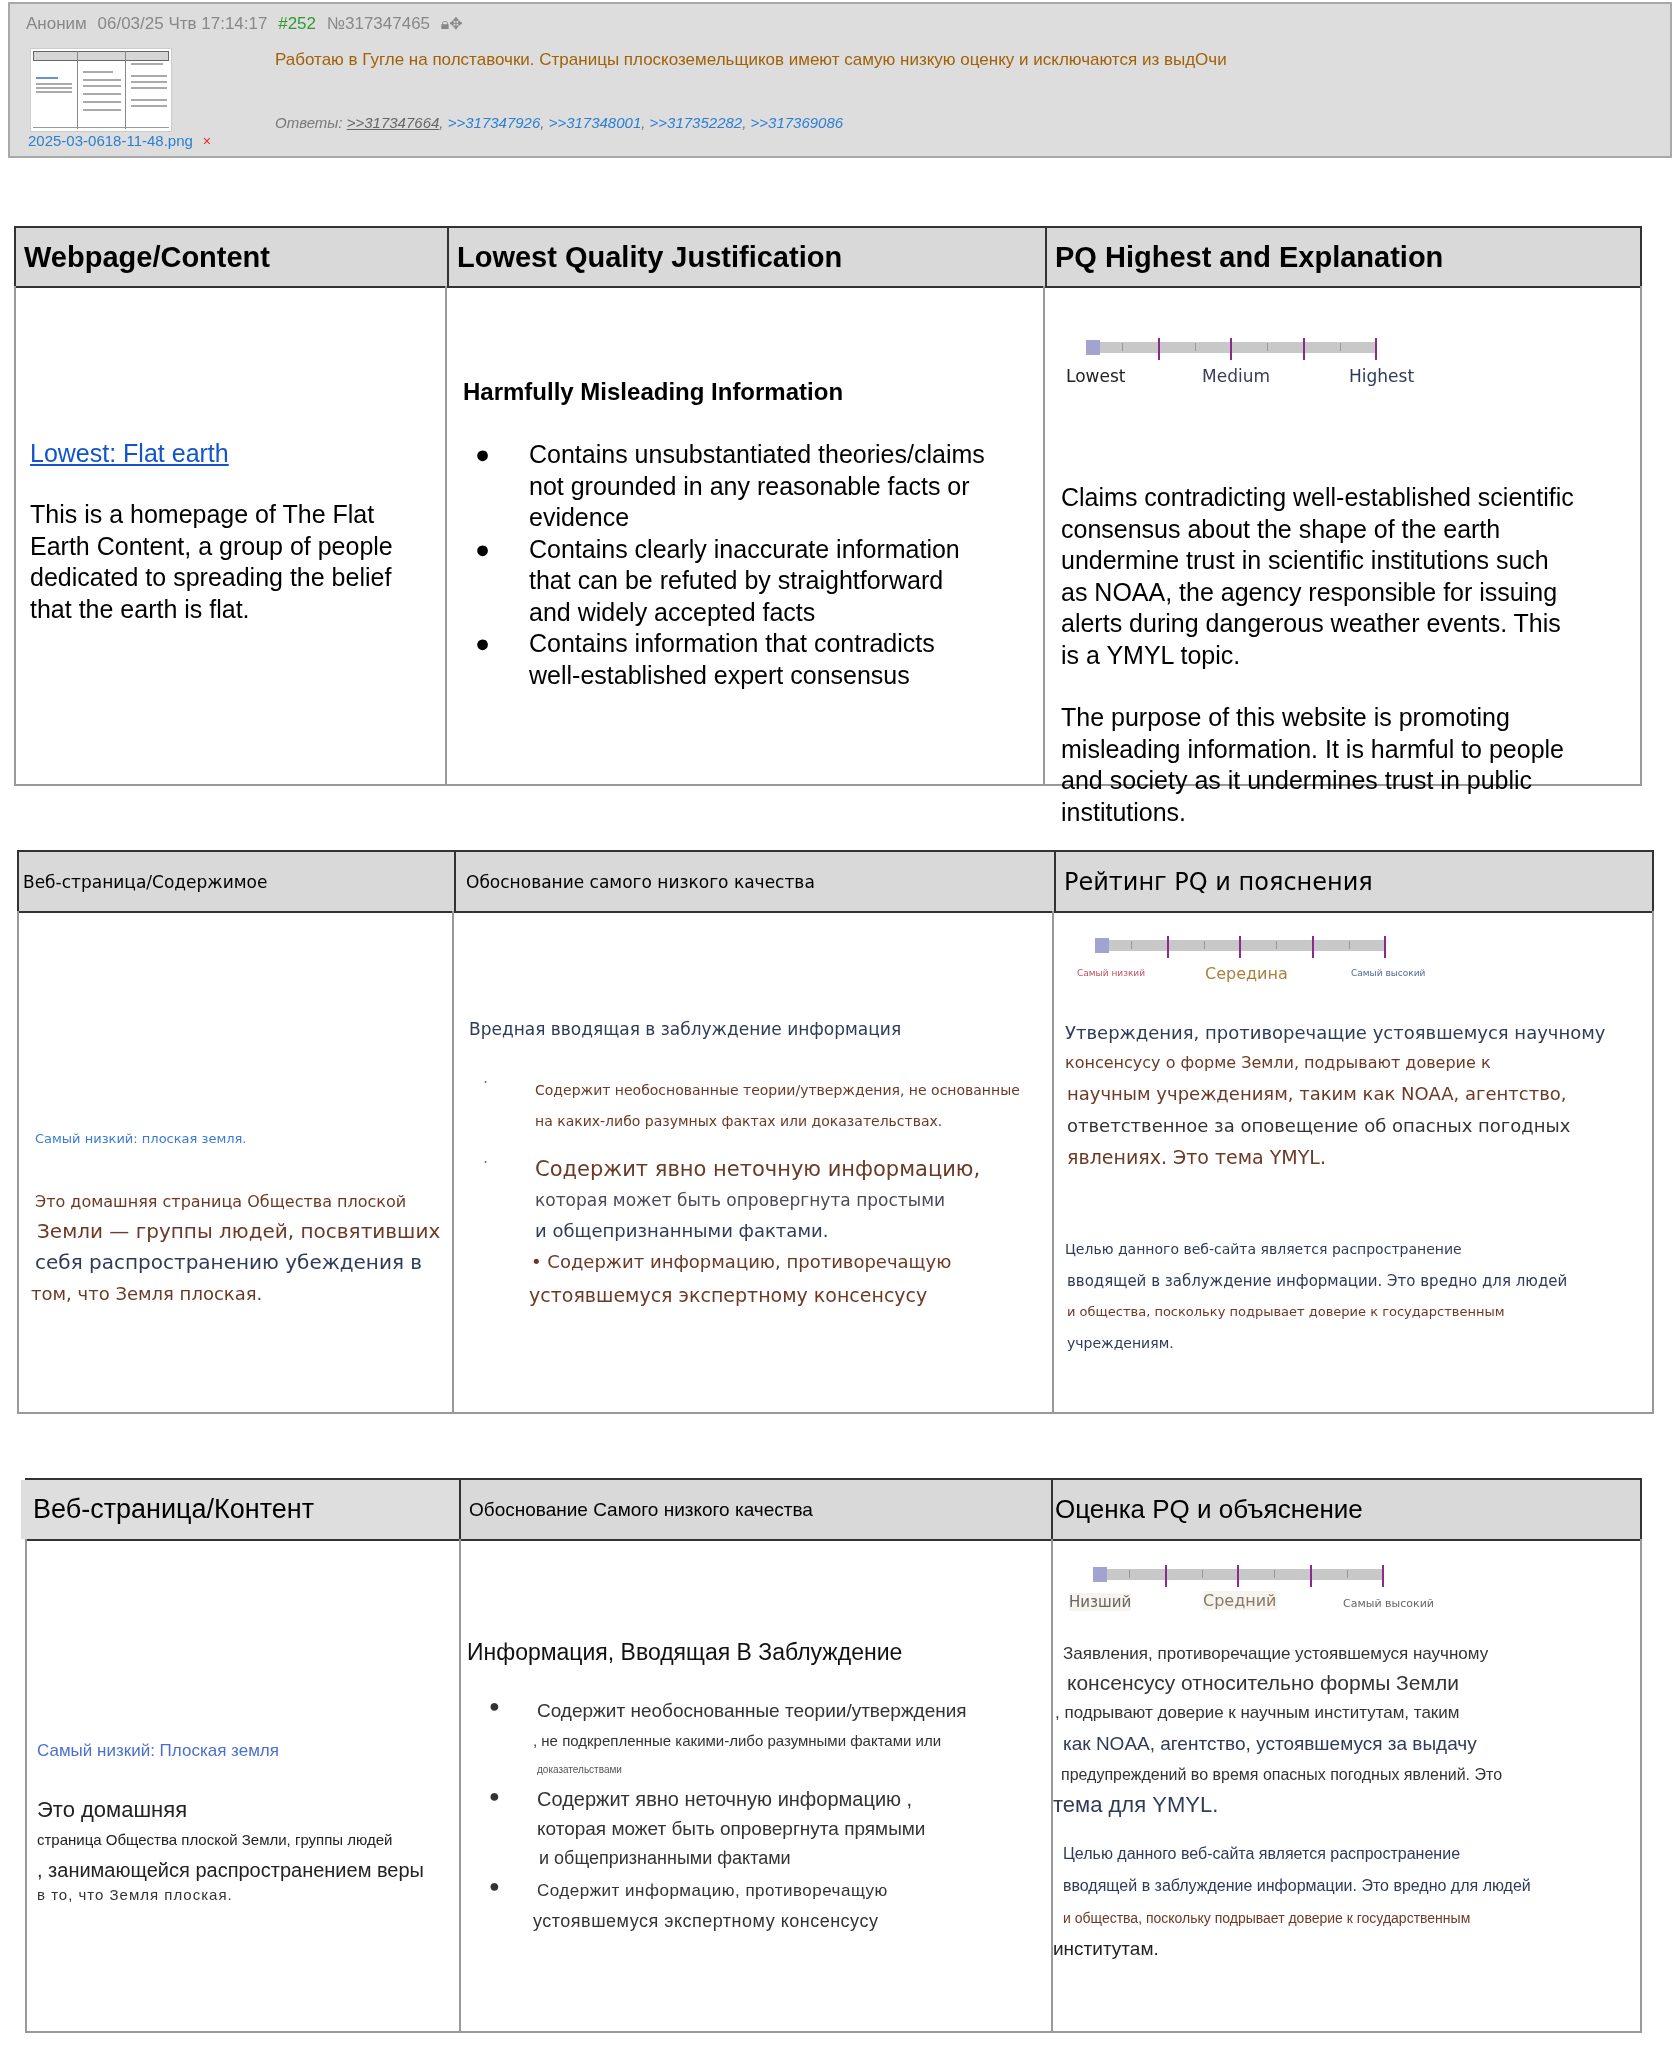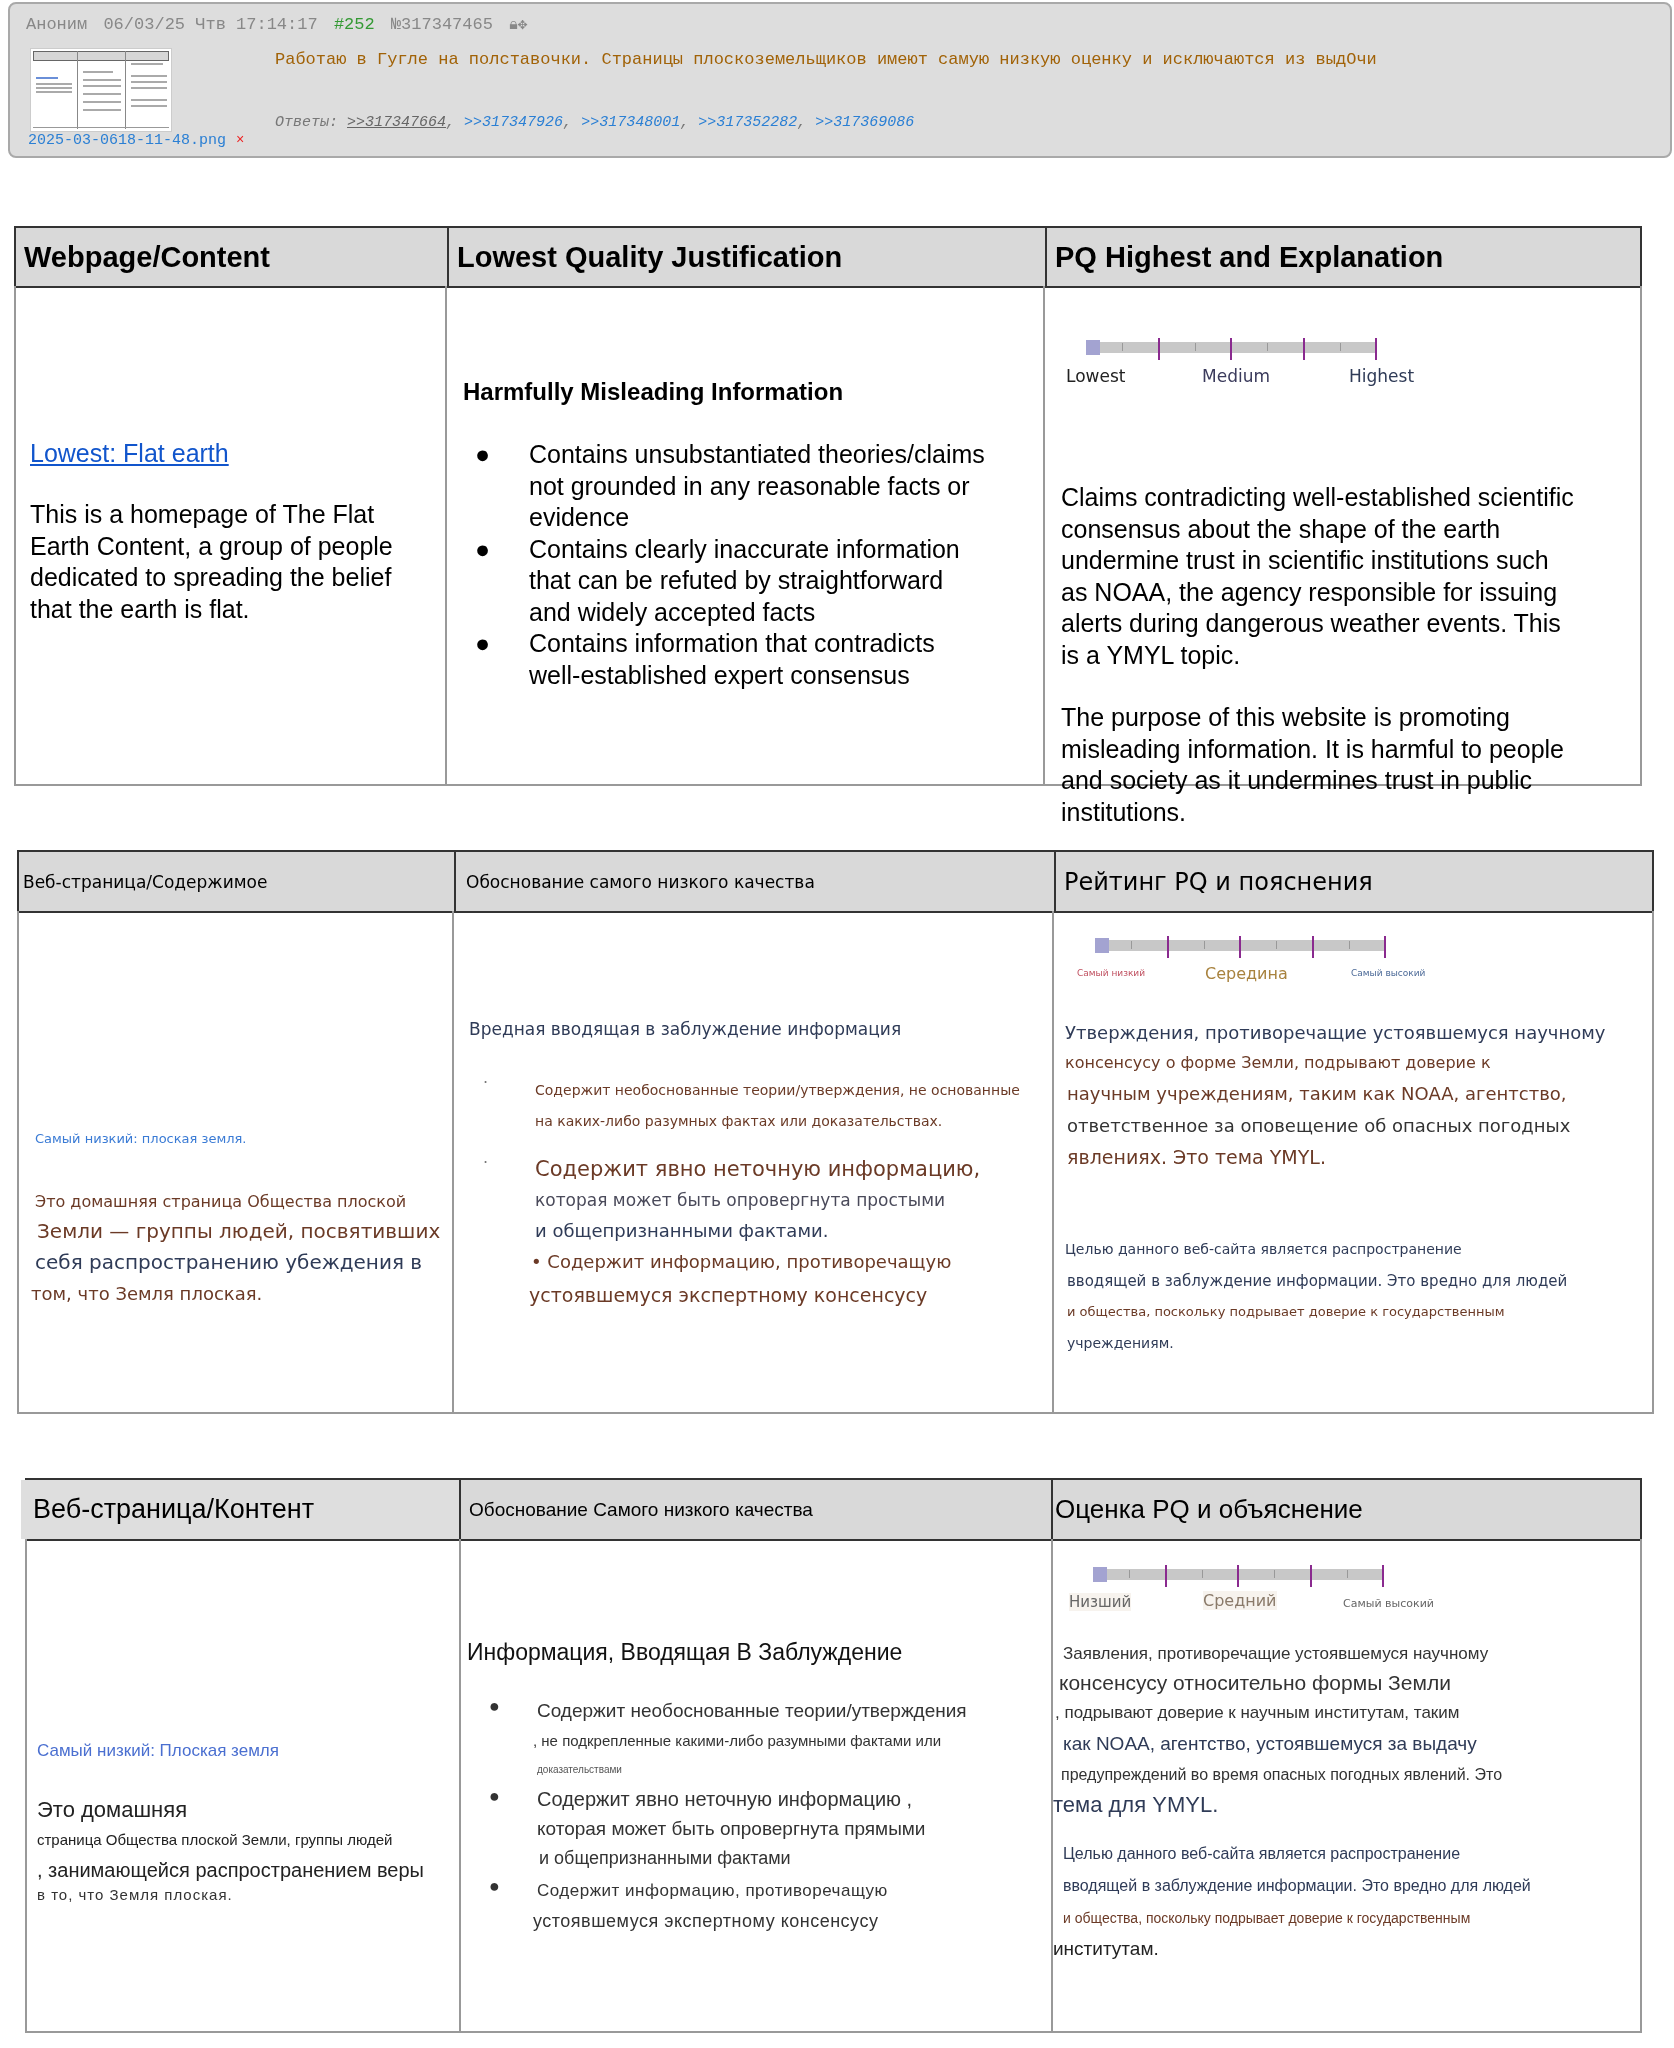--- a/index.html
+++ b/index.html
@@ -1,19 +1,19 @@
 <!DOCTYPE html>
 <html><head>
 <meta charset="utf-8">
 <style>
   html, body { margin:0; padding:0; }
   body { width:1674px; height:2048px; background:#ffffff; position:relative; overflow:hidden; font-family:"Liberation Sans", sans-serif; }
 
   
-  .post { position:absolute; left:8px; top:2px; width:1664px; height:156px; background:#dddddd; border:2px solid #a9a9a9; border-radius:8px; box-sizing:border-box; font-family:Liberation Mono, monospace; }
+  .post { position:absolute; left:8px; top:2px; width:1664px; height:156px; background:#dddddd; border:2px solid #a9a9a9; border-radius:0; box-sizing:border-box; font-family:Liberation Sans, sans-serif; }
   .post-meta { position:absolute; left:16px; top:10px; font-size:17px; color:#888888; white-space:nowrap; }
   .post-meta .num { color:#339933; }
   .post-meta span { margin-right:6px; }
   .lock-icon, .move-icon { color:#888; font-size:16px; margin-right:0 !important; }
   .thumb { position:absolute; left:20px; top:44px; width:140px; height:82px; background:#fff; border:1px solid #ccc; overflow:hidden; }
   .thumb .row { position:absolute; left:2px; right:2px; height:1px; background:#999; }
   .thumb .hdr { position:absolute; left:2px; right:2px; top:2px; height:8px; background:#d6d6d6; border:1px solid #666; }
   .thumb .col { position:absolute; top:2px; bottom:2px; width:1px; background:#888; }
   .thumb .ln { position:absolute; height:2px; background:#aaa; }
   .thumb .lnk { background:#6a8fd8; }
@@ -336,21 +336,21 @@
         <div class="tick-major" style="left: 174px;"></div>
         <div class="tick-minor" style="left: 211.25px;"></div>
         <div class="tick-major" style="left: 246.5px;"></div>
         <div class="tick-minor" style="left: 283.75px;"></div>
         <div class="tick-major" style="left: 319px;"></div>
       </div>
 
     <div class="cell" style="left:1026px;top:100px;width:590px">
       <div>
         <div style="font-size:17px;line-height:29px;padding-left:10px">Заявления, противоречащие устоявшемуся научному</div>
-        <div style="font-size:21px;line-height:30px;padding-left:6px">консенсусу относительно формы Земли</div>
+        <div style="font-size:21px;line-height:30px;padding-left:14px">консенсусу относительно формы Земли</div>
         <div style="font-size:17px;line-height:30px;padding-left:2px">, подрывают доверие к научным институтам, таким</div>
         <div style="font-size:19px;line-height:32px;padding-left:10px;color:#2f3b57">как NOAA, агентство, устоявшемуся за выдачу</div>
         <div style="font-size:16px;line-height:30px;padding-left:8px">предупреждений во время опасных погодных явлений. Это</div>
         <div style="font-size:22px;line-height:30px;color:#2f3b57">тема для YMYL.</div>
       </div>
       <div style="height:18px"></div>
       <div>
         <div style="font-size:16px;line-height:32px;padding-left:10px;color:#2f3b57">Целью данного веб-сайта является распространение</div>
         <div style="font-size:16px;line-height:32px;padding-left:10px;color:#2f3b57">вводящей в заблуждение информации. Это вредно для людей</div>
         <div style="font-size:14px;line-height:32px;padding-left:10px;color:#6b3a26">и общества, поскольку подрывает доверие к государственным</div>

